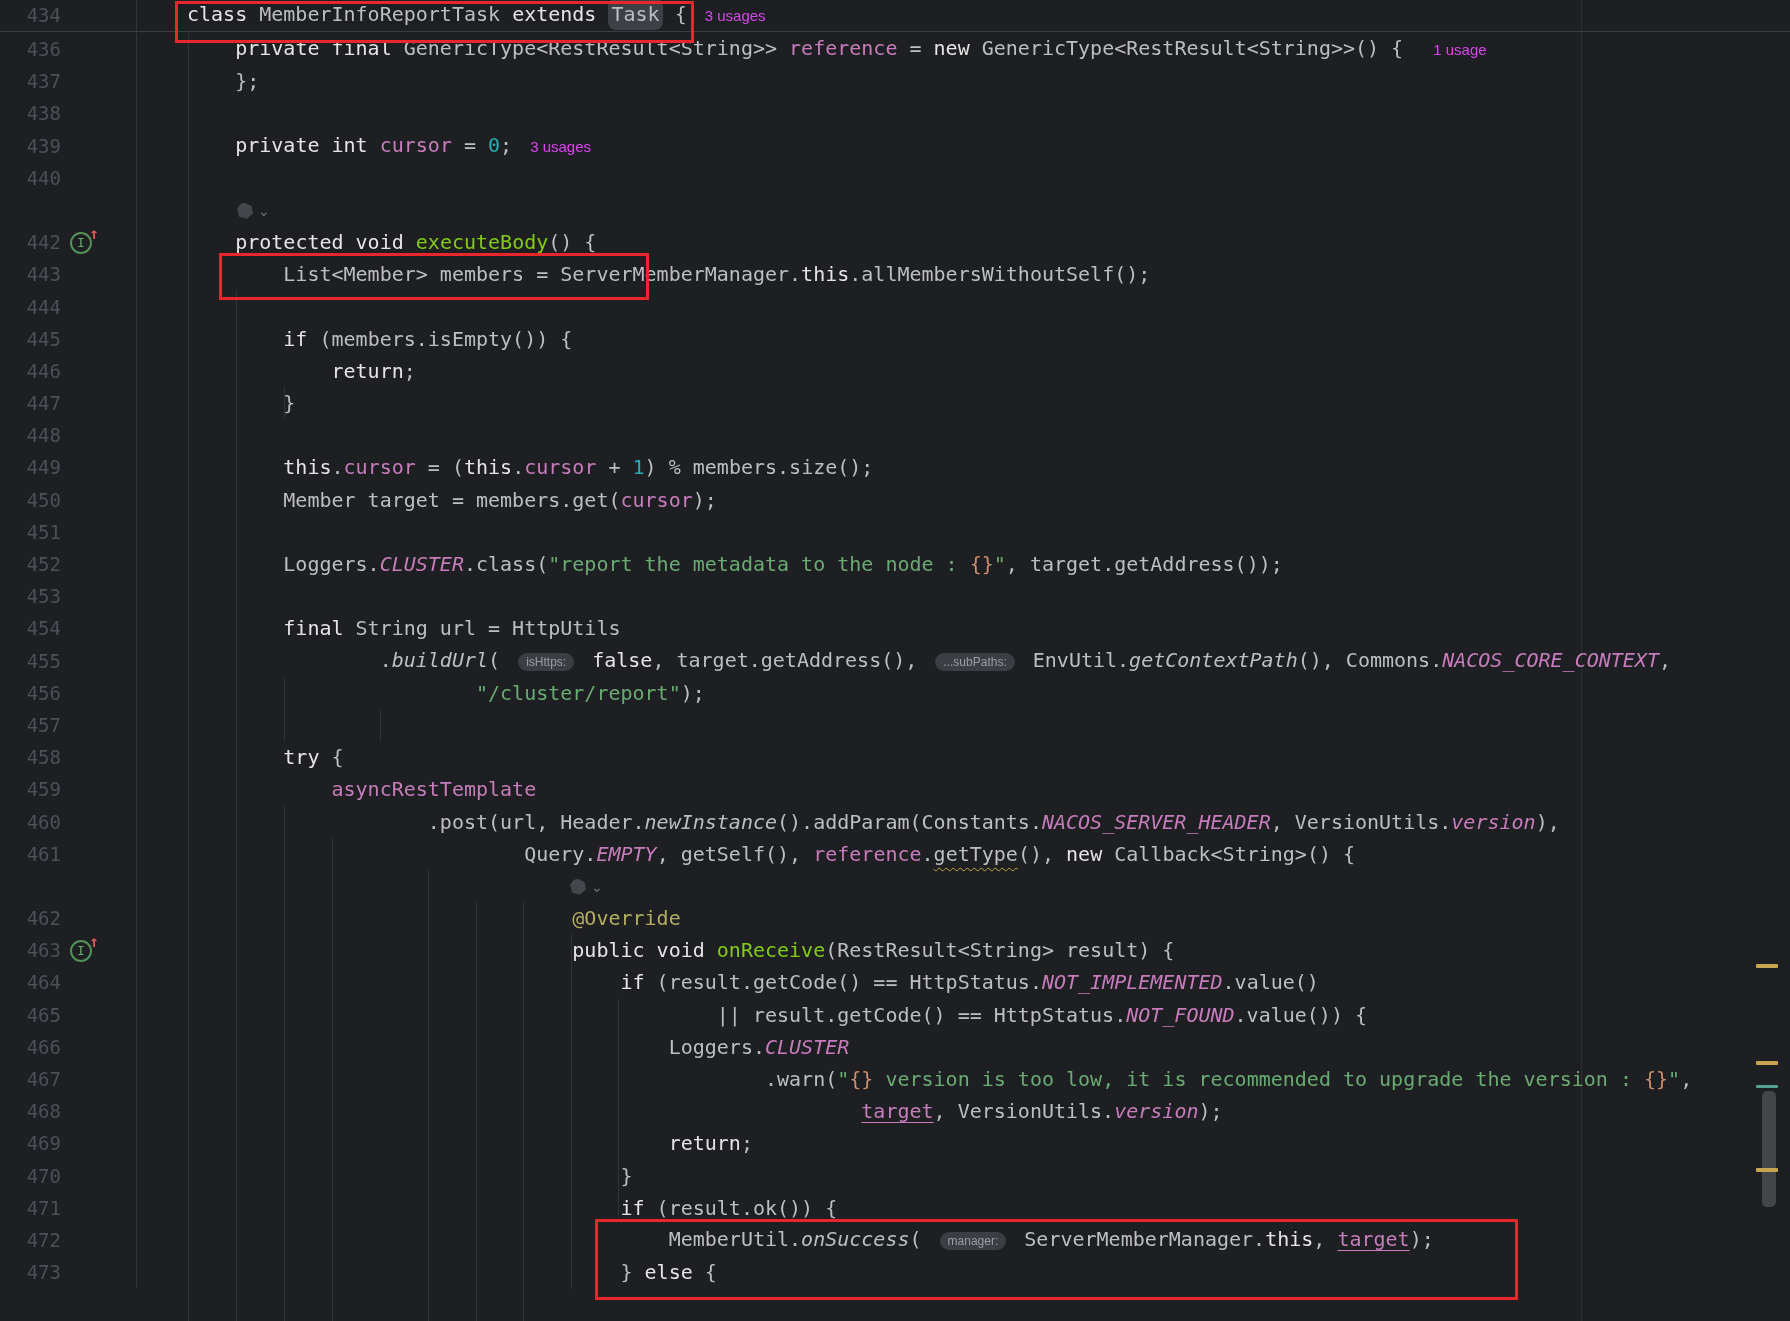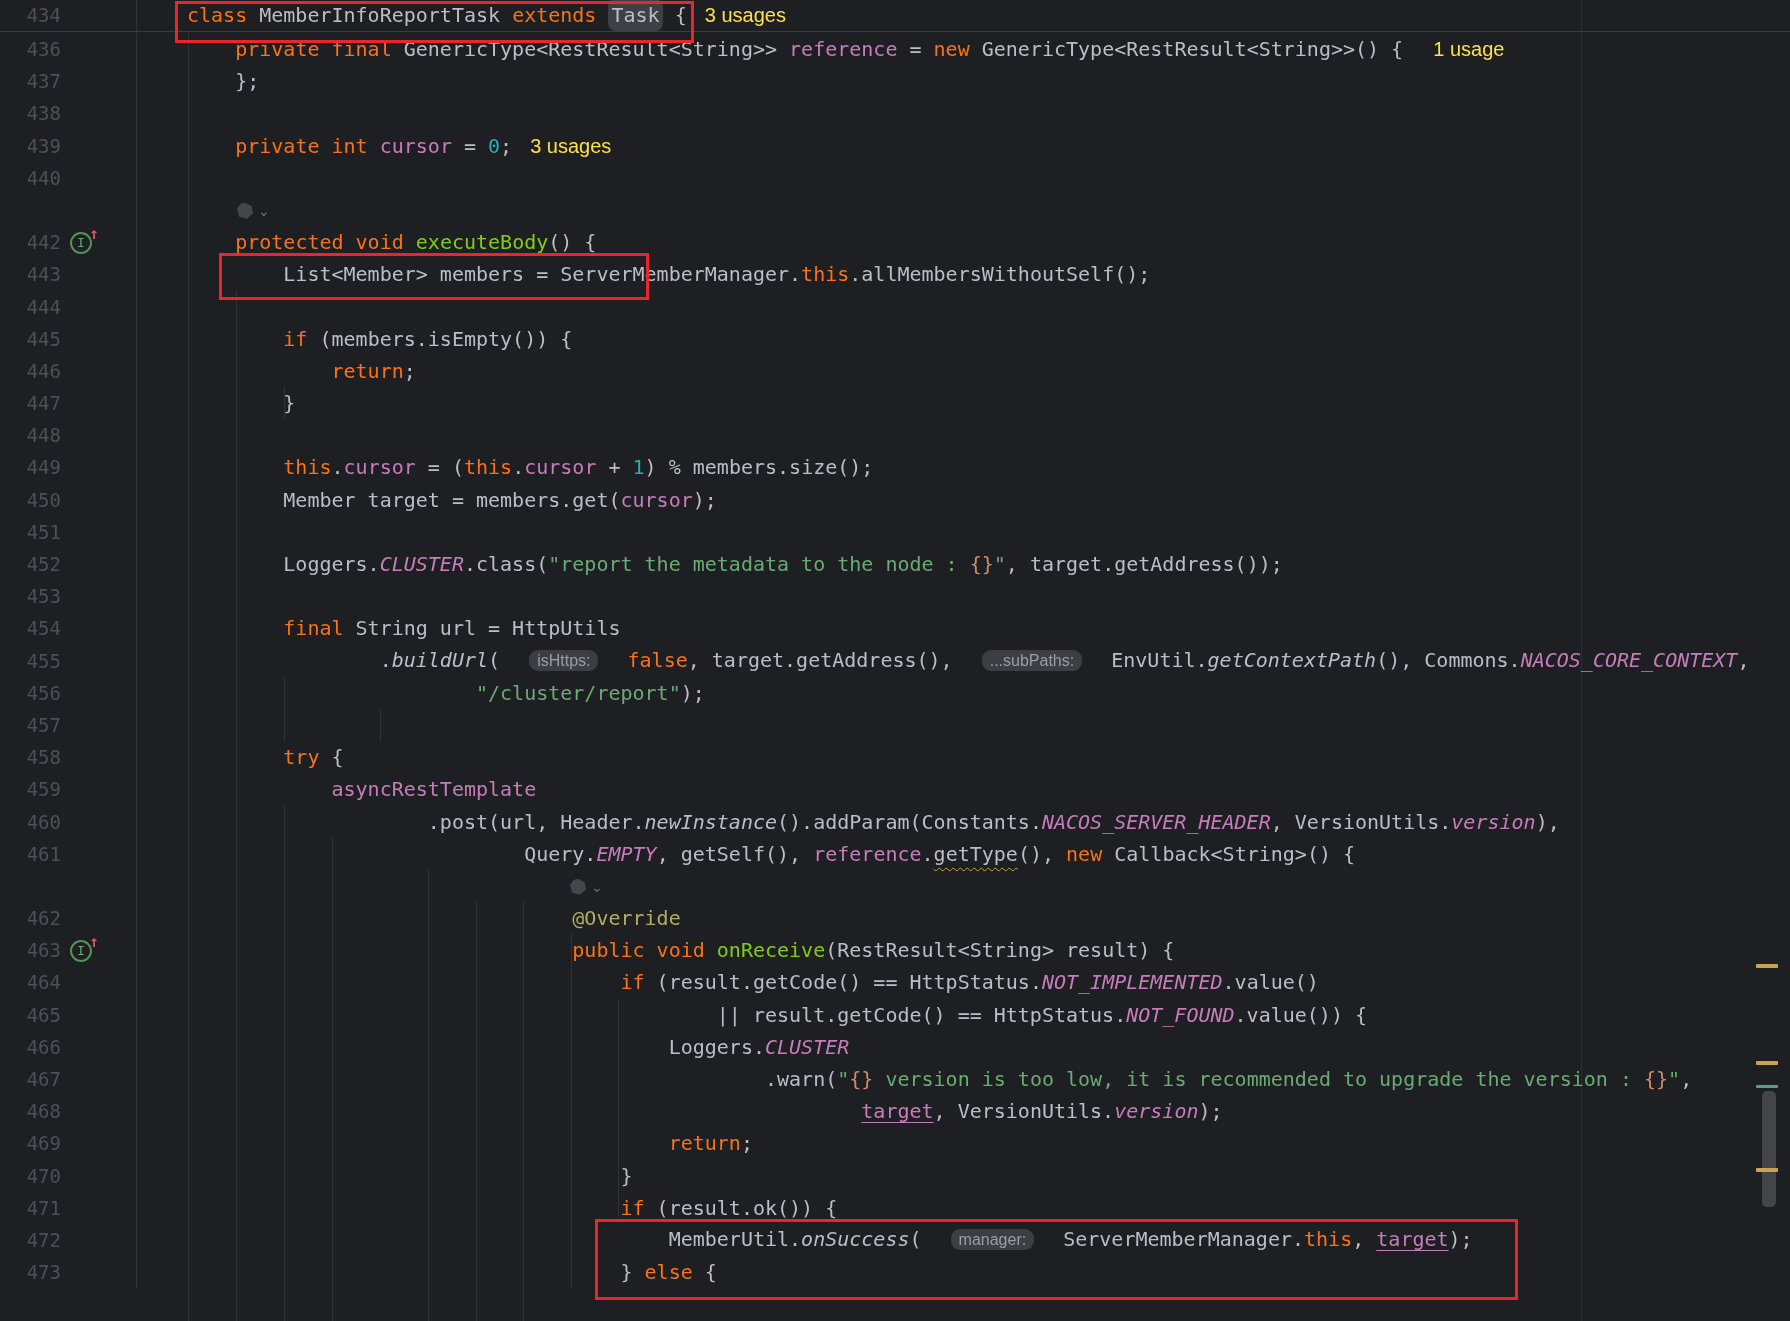--- a/index.html
+++ b/index.html
@@ -13,36 +13,36 @@
   #sticky-divider{position:absolute;left:0;top:31px;width:1790px;height:1px;background:#3a3d42;z-index:4}
   
   #rows{position:absolute;left:0;top:33px;width:1790px;z-index:2}
   .row{display:flex;height:32.2px;align-items:center;position:relative}
   #sticky .row{height:31px}
   .gut{width:137px;flex:none;height:100%;position:relative;border-right:1px solid #313438;box-sizing:border-box}
   .lnum{display:block;width:61px;text-align:right;color:#4b5059;font-size:19px;line-height:32.2px;user-select:none}
   #sticky .lnum{line-height:31px}
   .code{white-space:pre;padding-left:50px;line-height:32.2px}
   
-  .k{color:#f97316}
+  .k{color:#e5e5e5}
   .t{color:#bcbec4}
   .f{color:#c77dbb}
   .sf{color:#c77dbb;font-style:italic}
   .sm{color:#bcbec4;font-style:italic}
   .n{color:#2aacb8}
   .s{color:#6aab73}
   .fs{color:#cf8e6d}
   .an{color:#b3ae60}
   .md{color:#84cc16}
   .cap{color:#c77dbb;text-decoration:underline;text-underline-offset:4px;text-decoration-thickness:1px}
   .wu{color:#bcbec4;text-decoration:underline wavy #c2a93c;text-decoration-thickness:1px;text-underline-offset:6px}
   .hl{color:#bcbec4;background:#3d4145;padding:4px 3px;border-radius:8px}
-  .us{color:#fde047;font-family:"Liberation Sans",sans-serif;font-size:20px;margin-left:18px}
-  .in{background:#3b3e43;color:#9a9ea6;font-family:"Liberation Sans",sans-serif;font-size:16px;
-      border-radius:9px;padding:2px 8px;margin:0 17px;vertical-align:1px}
+  .us{color:#d946ef;font-family:"Liberation Sans",sans-serif;font-size:15px;margin-left:18px}
+  .in{background:#3b3e43;color:#9a9ea6;font-family:"Liberation Sans",sans-serif;font-size:12px;
+      border-radius:9px;padding:2px 8px;margin:0 6px;vertical-align:1px}
   
   .ovr{position:absolute;left:70px;top:6px;width:18px;height:18px;border:2px solid #549159;border-radius:50%;
        color:#6aa870;font-size:13px;line-height:18px;text-align:center;font-family:"DejaVu Sans Mono",monospace}
   .ovr::after{content:"\2191";position:absolute;top:-9px;right:-9px;color:#db5c5c;font-size:16px;font-weight:bold}
   
   .cvi{display:inline-block;width:16px;height:16px;background:#43464b;
        clip-path:polygon(48% 0,92% 22%,100% 68%,62% 100%,14% 88%,0 38%,22% 8%);vertical-align:middle}
   .chev{color:#6c7178;font-size:14px;margin-left:5px;vertical-align:middle;font-family:"Liberation Sans",sans-serif}
   
   .redbox{position:absolute;border:3px solid #e8262b;z-index:9;background:transparent}

